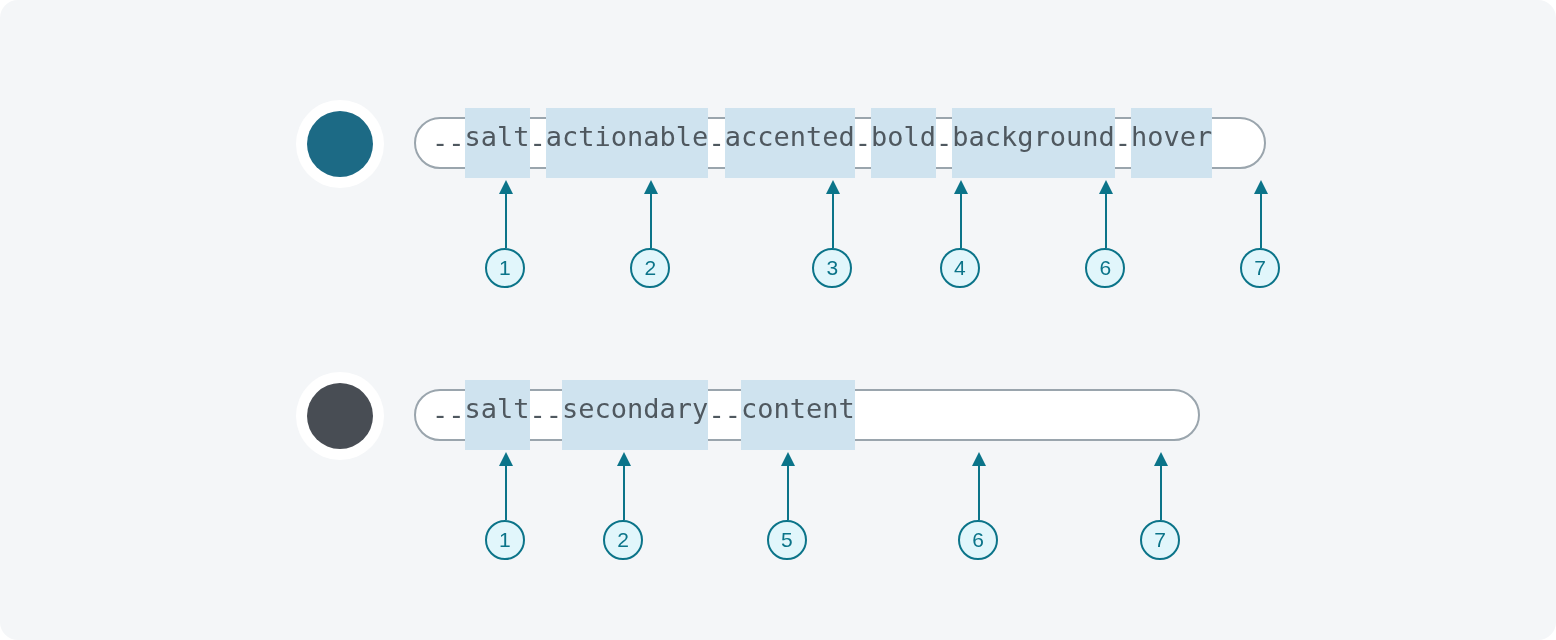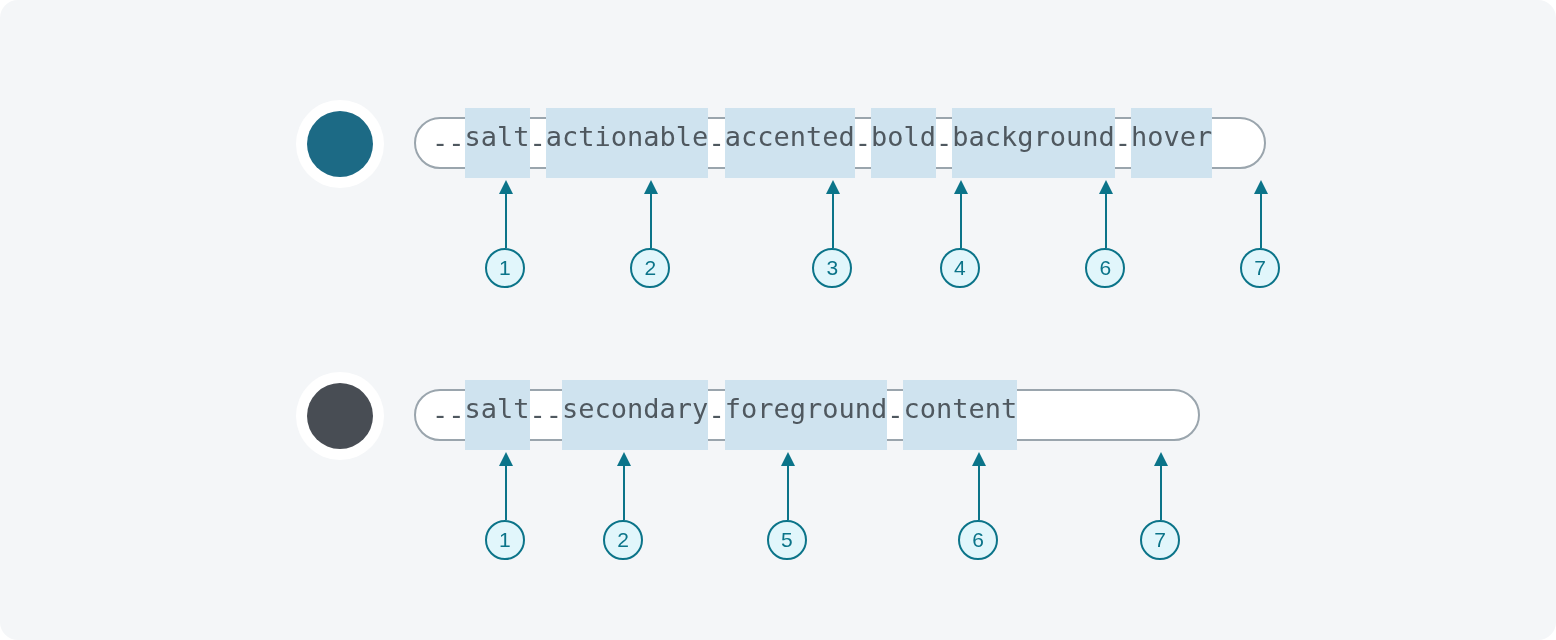--- a/index.html
+++ b/index.html
@@ -183,21 +183,21 @@
           <div class="arrow-line"></div>
           <div class="arrow-head"></div>
           <div class="badge">7</div>
         </div>
       </div>
       <div class="token-row row-1">
         <div class="swatch-ring">
           <div class="swatch-dot" style="background: rgb(72, 77, 84);"></div>
         </div>
         <div class="pill row-1" style="width: 786px;"></div>
-        <div class="text-layer"><span class="seg plain">--</span><span class="seg hl">salt</span><span class="seg plain">-</span><span class="seg plain">-</span><span class="seg hl">secondary</span><span class="seg plain">-</span><span class="seg hl">foreground</span><span class="seg plain">-</span><span class="seg hl">content</span></div>
+        <div class="text-layer"><span class="seg plain">--</span><span class="seg hl">salt</span><span class="seg plain">-</span><span class="seg plain">-</span><span class="seg hl">secondary</span><span class="seg plain">-</span><span class="seg plain">-</span><span class="seg hl">content</span></div>
         <div class="marker" style="left: 504.8px;">
           <div class="arrow-line"></div>
           <div class="arrow-head"></div>
           <div class="badge">1</div>
         </div>
         <div class="marker" style="left: 623.1px;">
           <div class="arrow-line"></div>
           <div class="arrow-head"></div>
           <div class="badge">2</div>
         </div>

